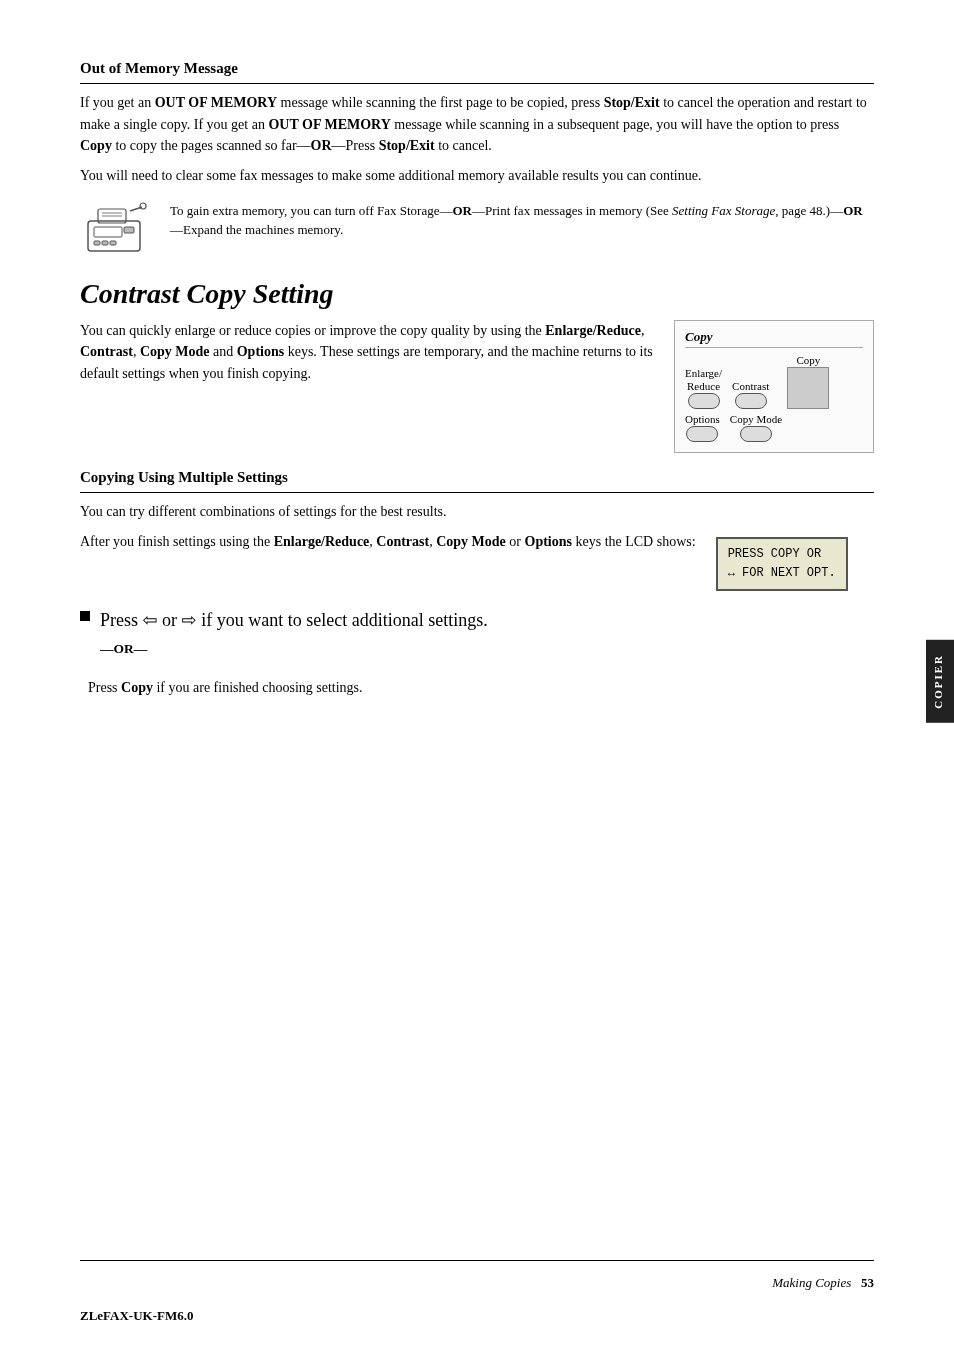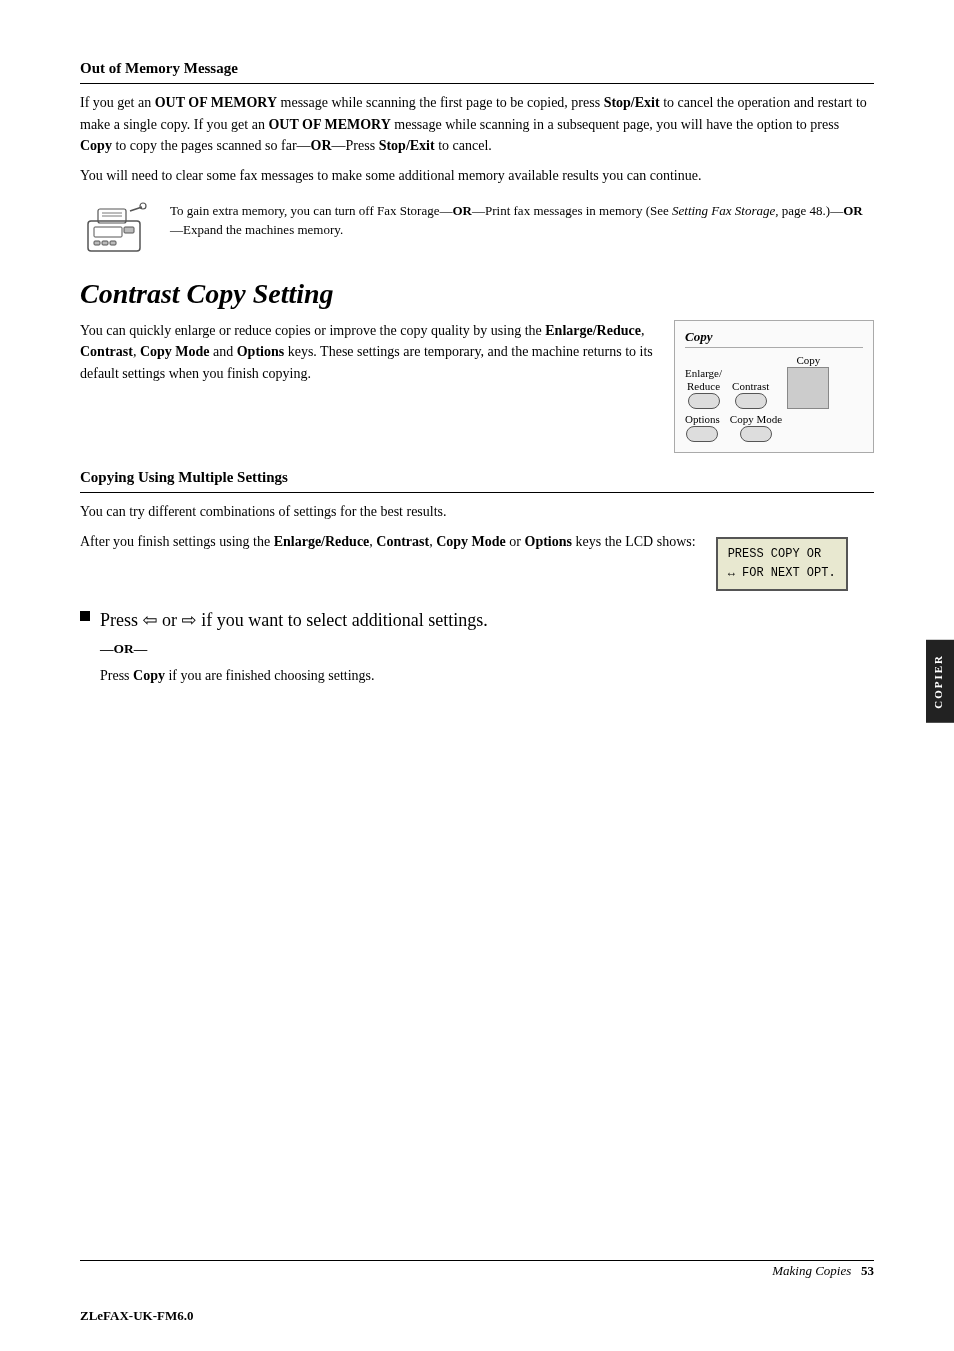--- a/index.html
+++ b/index.html
@@ -121,33 +121,33 @@
       width: 10px;
       min-width: 10px;
       height: 10px;
       background: #000;
       margin-right: 10px;
       margin-top: 4px;
     }
     .or-line {
       font-size: 13.5px;
       margin-left: 20px;
-      margin-bottom: 8px;
+      margin-bottom: 20px;
     }
     .or-bold { font-weight: bold; }
     .footer-line {
       position: absolute;
       bottom: 90px;
       left: 80px;
       right: 80px;
       border-top: 1px solid #000;
     }
     .footer-text {
       position: absolute;
-      bottom: 72px;
+      bottom: 60px;
       right: 80px;
       font-size: 13px;
       font-style: italic;
       margin-left: 48px;
     }
     .footer-page {
       font-style: normal;
       font-weight: bold;
       font-size: 13px;
     }
@@ -296,21 +296,21 @@
 
     <div class="bullet-item">
       <div class="bullet-square"></div>
       <div>
         Press <span style="font-weight:normal;">⇦</span> or <span style="font-weight:normal;">⇨</span> if you want to select additional settings.
       </div>
     </div>
     <div class="or-line">
       <span class="or-bold">—OR—</span>
     </div>
-    <p class="body-text" style="margin-left:20px;">
+    <p class="body-text" style="margin-left:8px;">
       Press <span class="bold">Copy</span> if you are finished choosing settings.
     </p>
   </div>
 
   <div class="side-tab">COPIER</div>
 
   <div class="footer-line"></div>
   <div class="footer-text">
     <span class="italic">Making Copies</span>&nbsp;&nbsp;
     <span class="footer-page">53</span>

